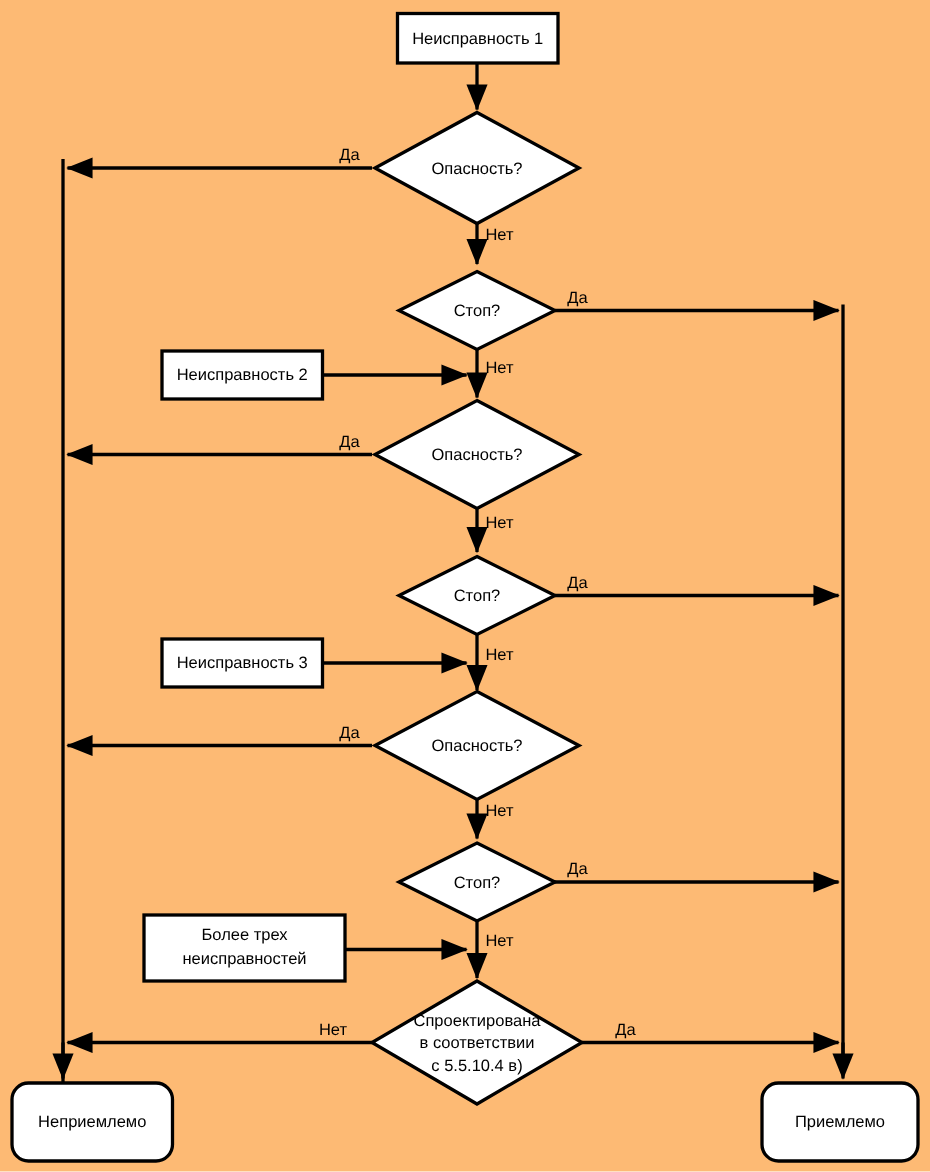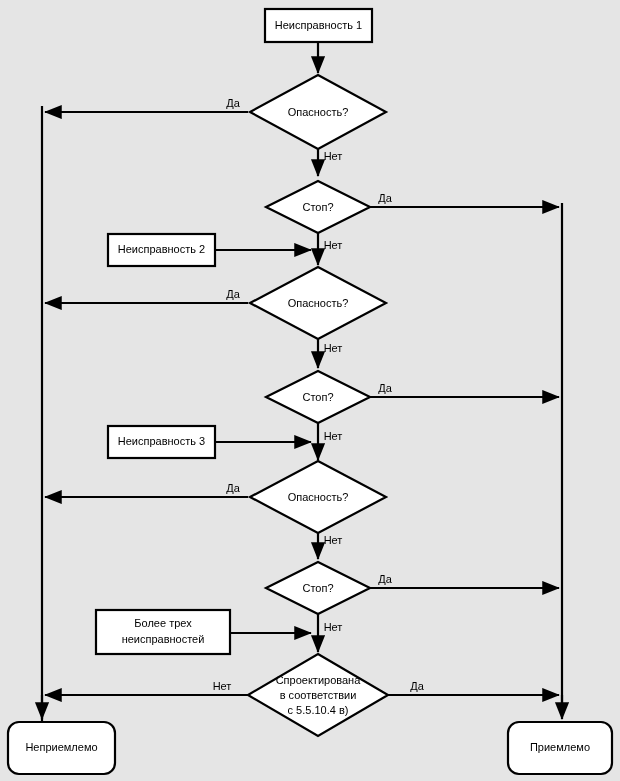--- a/index.html
+++ b/index.html
@@ -7,21 +7,21 @@
     padding: 0;
     background: #ffffff;
   }
   body {
     font-family: "Liberation Sans", sans-serif;
   }
   #canvas {
     position: relative;
     width: 620px;
     height: 781px;
-    background: #e5e5e5;
+    background: #fdba74;
     overflow: hidden;
   }
   #flow-svg {
     position: absolute;
     top: 0;
     left: 0;
     width: 620px;
     height: 781px;
   }
   .node-text {

